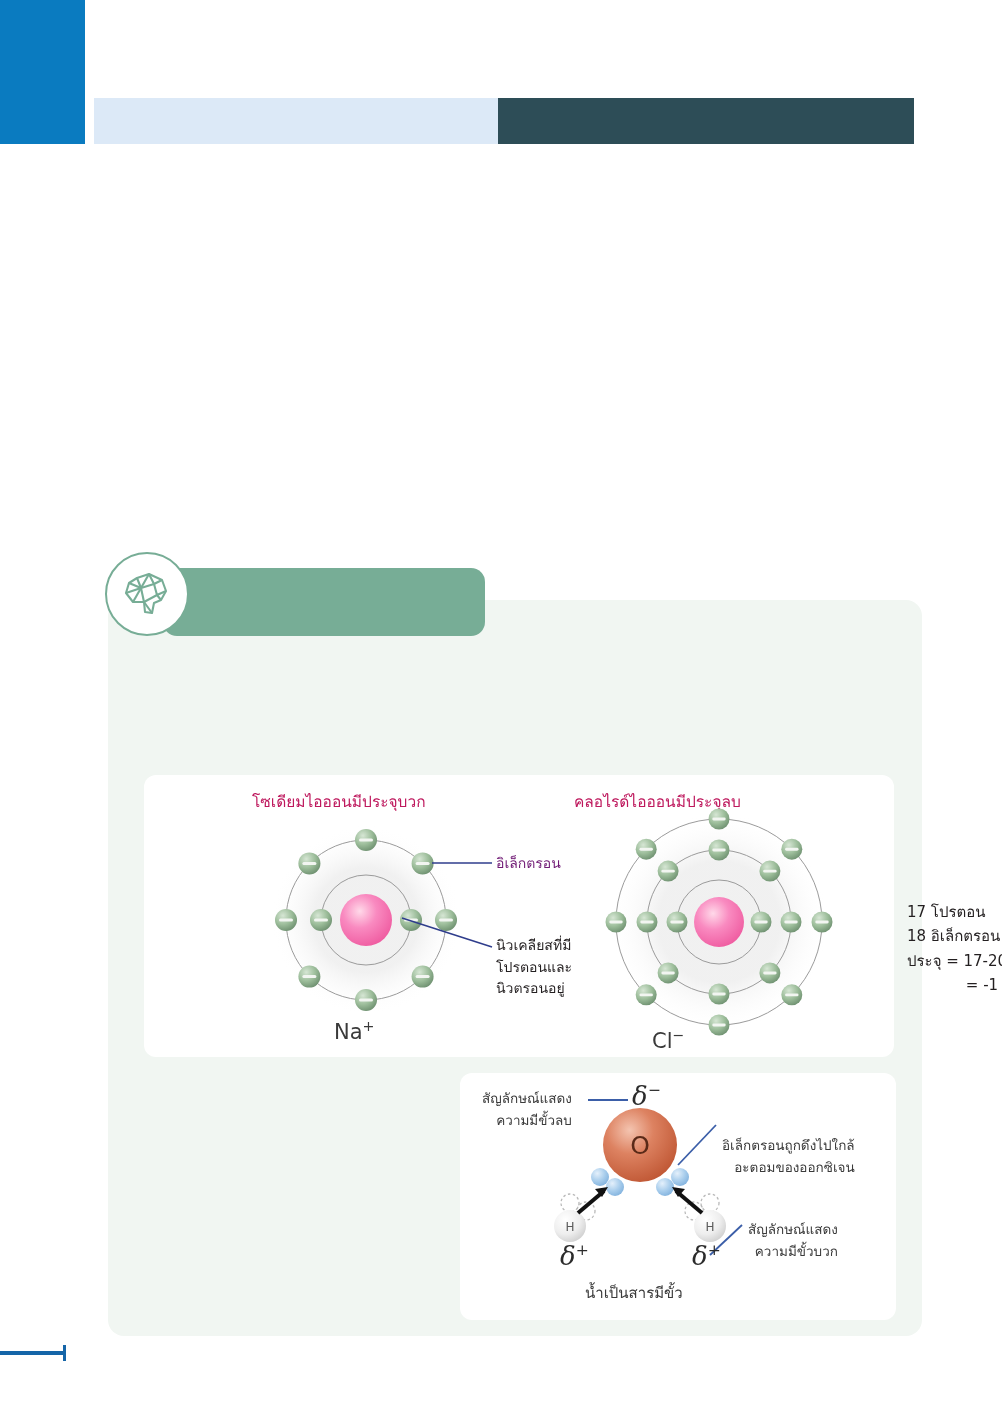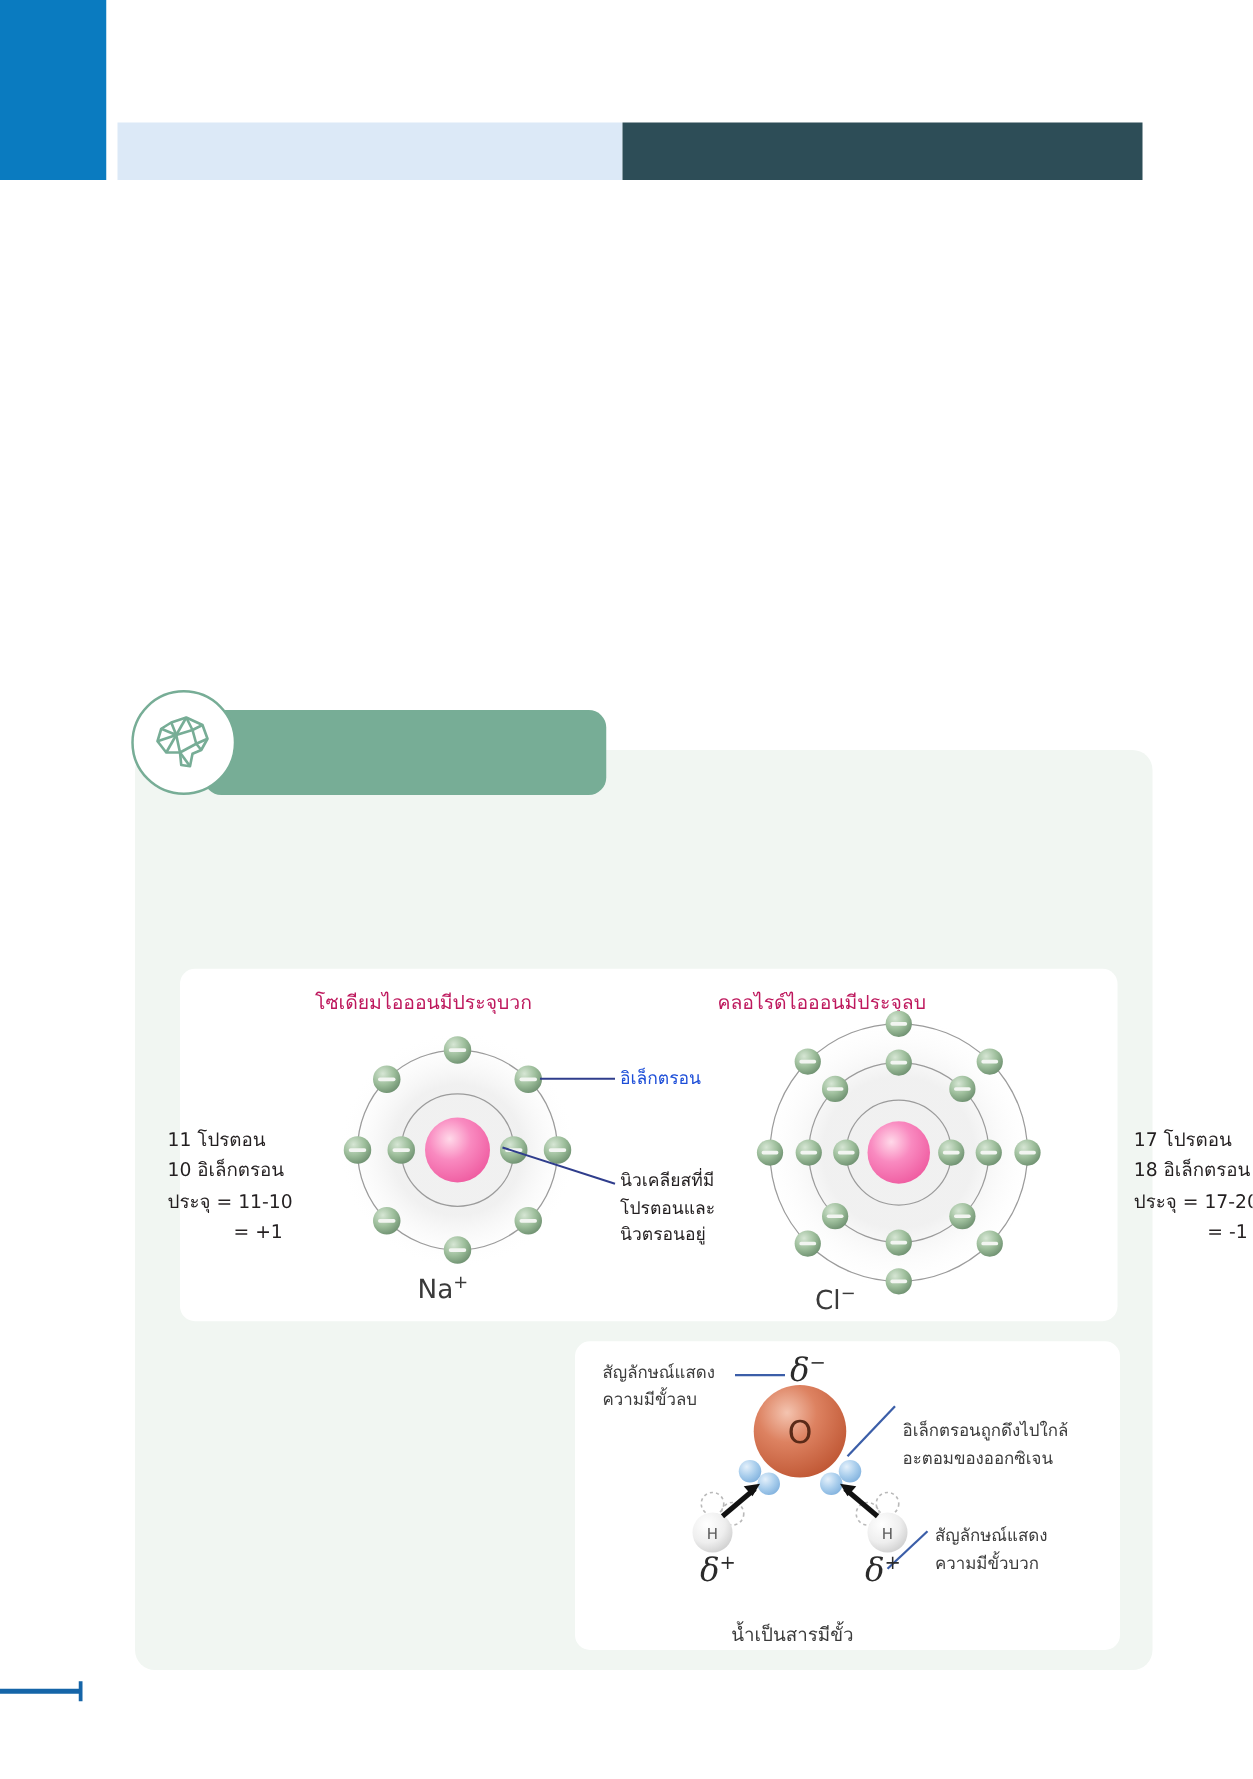--- a/index.html
+++ b/index.html
@@ -98,37 +98,38 @@
     border-radius: 12px;
   }
 
   
   #water-figure-panel {
     position: absolute;
     left: 460px; top: 1073px;
     width: 436px; height: 247px;
     background: #ffffff;
     border-radius: 12px;
+    text-align: right;
   }
 
   .thai-text {
     font-family: "DejaVu Sans", "Liberation Sans", sans-serif;
     color: #231f20;
   }
 
   .fig-title {
     position: absolute;
     font-size: 15.5px;
     color: #be185d;
     white-space: nowrap;
   }
   .fig-callout {
     position: absolute;
     font-size: 14px;
-    color: #1d4ed8;
+    color: #701a75;
     line-height: 1.55;
   }
   .stat-line {
     font-size: 15px;
     color: #231f20;
     line-height: 1.62;
     white-space: nowrap;
   }
   .ion-symbol {
     position: absolute;
@@ -272,26 +273,20 @@
   </div>
 
   <div class="fig-callout thai-text" style="left:352px; top:78px;">อิเล็กตรอน</div>
 
   <div style="position:absolute; left:352px; top:160px;">
     <div class="thai-text" style="font-size:14px; line-height:1.55;">นิวเคลียสที่มี</div>
     <div class="thai-text" style="font-size:14px; line-height:1.55;">โปรตอนและ</div>
     <div class="thai-text" style="font-size:14px; line-height:1.55;">นิวตรอนอยู่</div>
   </div>
 
-  <div style="position:absolute; left:-10px; top:125px; width:145px; text-align:left;">
-    <div class="stat-line thai-text">11 โปรตอน</div>
-    <div class="stat-line thai-text">10 อิเล็กตรอน</div>
-    <div class="stat-line thai-text">ประจุ = 11-10</div>
-    <div class="stat-line thai-text" style="text-align:center;">= +1</div>
-  </div>
 
   <div style="position:absolute; left:460px; top:32px; width:230px; height:230px;">
     <svg width="230" height="230" viewBox="0 0 230 230">
       <defs>
         <radialGradient id="haloCl" cx="50%" cy="50%" r="50%">
           <stop offset="55%" stop-color="#eeeeee" stop-opacity="0.85"></stop>
           <stop offset="100%" stop-color="#ffffff" stop-opacity="0"></stop>
         </radialGradient>
         <radialGradient id="nucCl" cx="38%" cy="33%" r="72%">
           <stop offset="0%" stop-color="#ffd9e9"></stop>
@@ -482,17 +477,17 @@
 
   <div class="delta-symbol" style="left:232px; top:168px;">
     <span>δ</span><sup>+</sup>
   </div>
 
   <div style="position:absolute; left:288px; top:146px;">
     <div class="thai-text" style="font-size:13.5px; line-height:1.62; color:#3b3b3b;">สัญลักษณ์แสดง</div>
     <div class="thai-text" style="font-size:13.5px; line-height:1.62; color:#3b3b3b;">ความมีขั้วบวก</div>
   </div>
 
-  <div class="caption thai-text" style="left:125px; top:208px;margin-top:15px;">น้ำเป็นสารมีขั้ว</div>
+  <div class="caption thai-text" style="left:125px; top:208px;">น้ำเป็นสารมีขั้ว</div>
 </div>
 
 <div id="footer-rule"></div>
 <div id="footer-tick"></div>
 
 </body></html>

